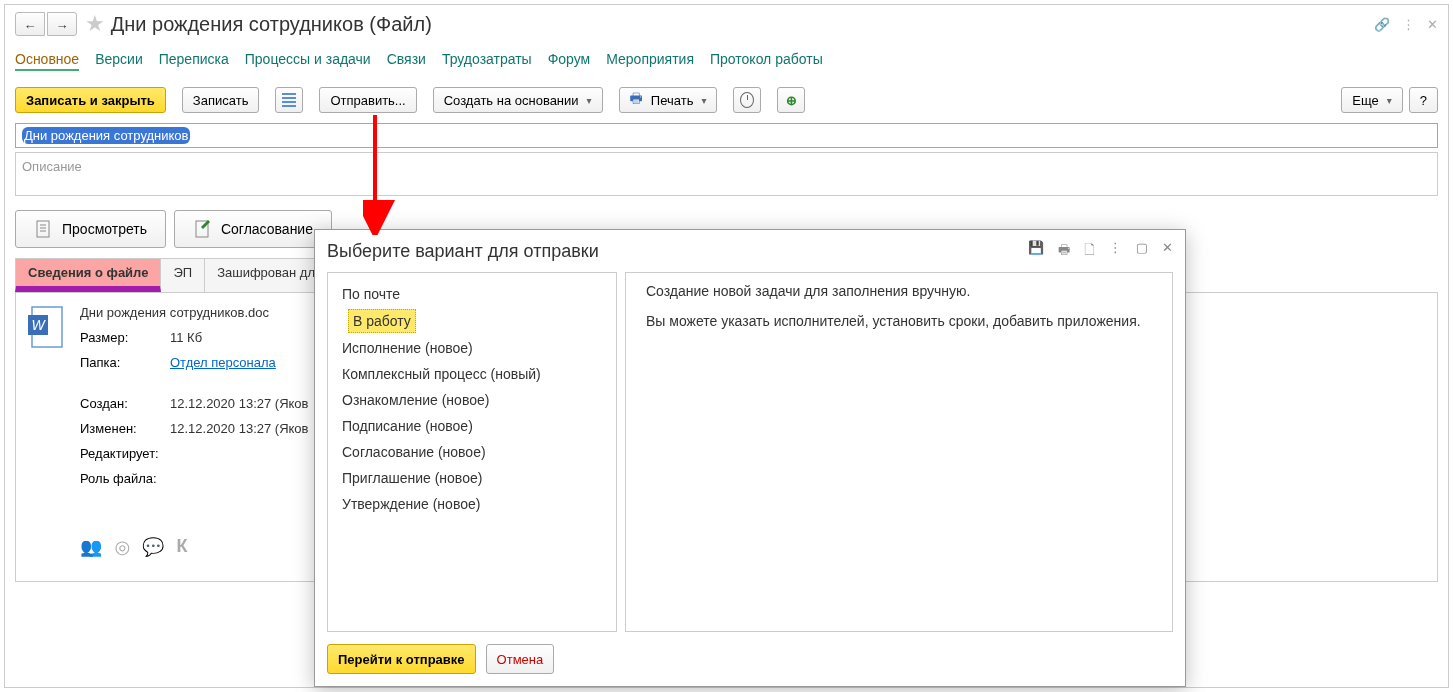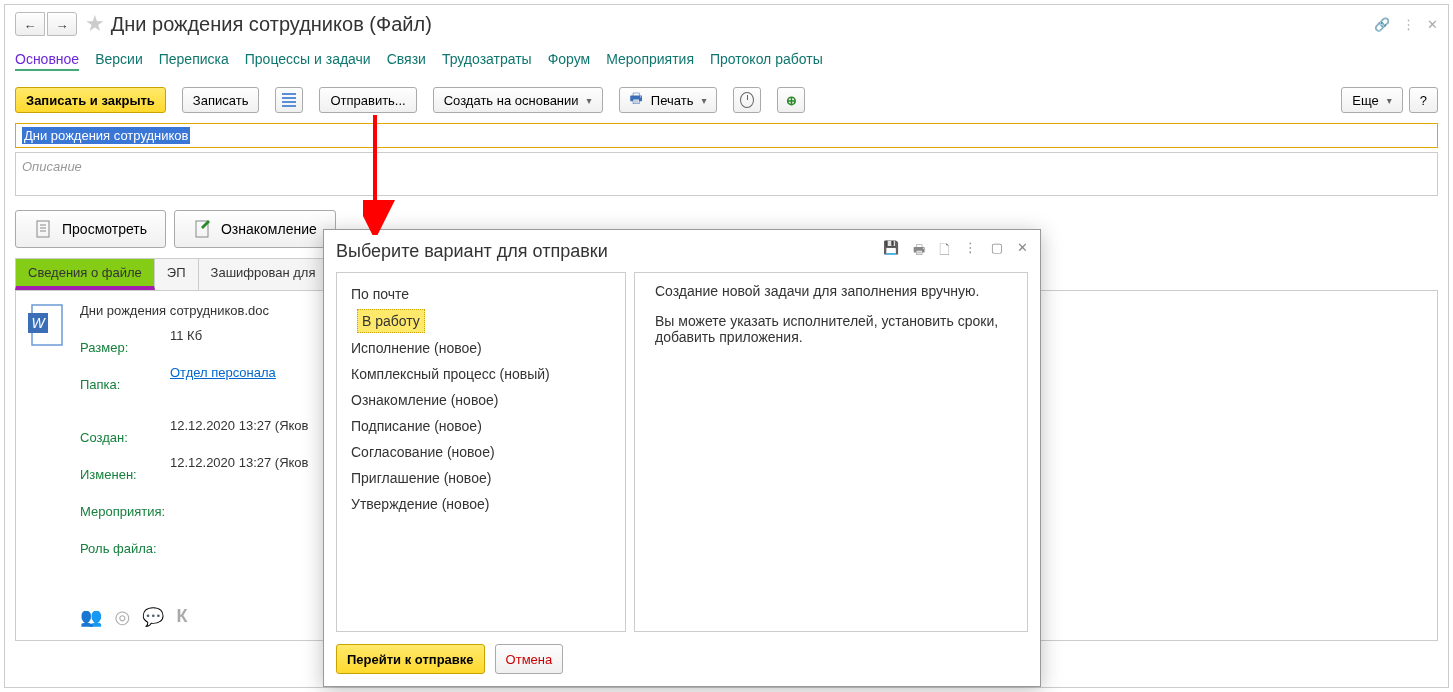--- a/index.html
+++ b/index.html
@@ -8,48 +8,48 @@
   .titlebar { display: flex; align-items: center; padding: 6px 10px; }
   .nav-btn { width: 30px; height: 24px; border: 1px solid #bbb; background: linear-gradient(#fefefe,#eee); border-radius: 3px; margin-right: 2px; display: flex; align-items: center; justify-content: center; cursor: pointer; }
   .nav-btn:first-child { border-top-right-radius:0; border-bottom-right-radius:0; }
   .nav-btn:nth-child(2) { border-top-left-radius:0; border-bottom-left-radius:0; margin-right:8px; }
   .star { color: #ccc; font-size: 22px; margin-right: 6px; }
   .title { font-size: 20px; }
   .title-icons { margin-left: auto; display: flex; gap: 12px; color: #aaa; }
   .title-icons span { cursor: pointer; }
   .nav-tabs { display: flex; gap: 16px; padding: 8px 10px 10px; border-bottom: 0; }
   .nav-tabs .tab { color: #0f766e; cursor: pointer; font-size: 14px; }
-  .nav-tabs .tab.active { color: #6d28d9; border-bottom: 2px solid #4a7; padding-bottom: 2px; }
+  .nav-tabs .tab.active { color: #a16207; border-bottom: 2px solid #4a7; padding-bottom: 2px; }
   .toolbar { display: flex; gap: 16px; padding: 6px 10px; align-items: center; }
   .btn { border: 1px solid #aaa; background: linear-gradient(#fefefe,#f0f0f0); border-radius: 3px; padding: 4px 10px; cursor: pointer; font-size: 13px; display: inline-flex; align-items: center; gap: 4px; height: 26px; }
   .btn.yellow { background: linear-gradient(#ffe96b,#ffd92e); border-color: #c8a400; font-weight: bold; }
   .btn.icon-only { padding: 4px 6px; width: 28px; justify-content: center; }
   .toolbar-right { margin-left: auto; display: flex; gap: 6px; }
   .dropdown-arrow::after { content: "▾"; font-size: 10px; margin-left: 4px; color: #666; }
   .field-row { margin: 4px 10px; }
   .text-input { width: 100%; border: 1px solid #e0a800; padding: 4px 6px; font-size: 13px; }
   .text-input.selected { background: #fff; }
-  .text-input .sel { background: #3a76d6; color: #fff; padding: 1px 2px; }
-  .textarea { width: 100%; border: 1px solid #ccc; padding: 6px; min-height: 44px; color: #999; font-style: italic; }
+  .text-input .sel { background: #3a76d6; color: #fff; padding: 1px 2px; border-radius: 6px; }
+  .textarea { width: 100%; border: 1px solid #ccc; padding: 6px; min-height: 44px; color: #999; }
   .action-row { display: flex; gap: 8px; padding: 10px; }
   .big-btn { border: 1px solid #aaa; background: linear-gradient(#fefefe,#f0f0f0); border-radius: 3px; padding: 8px 18px; cursor: pointer; display: flex; align-items: center; gap: 8px; font-size: 14px; justify-content: flex-end; }
   .sub-tabs { display: flex; margin: 0 10px; }
   .sub-tab { border: 1px solid #ccc; border-bottom: none; padding: 6px 12px; background: #f5f5f5; cursor: pointer; margin-right: -1px; }
-  .sub-tab.active { background: #84cc16; border-bottom: 4px solid #a21caf; position: relative; z-index: 1; }
+  .sub-tab.active { background: #fca5a5; border-bottom: 6px solid #a21caf; position: relative; z-index: 1; font-weight: bold; }
   .panel { border: 1px solid #ccc; margin: 0 10px 10px; padding: 12px; display: flex; gap: 12px; min-height: 290px; }
   .file-icon { width: 40px; height: 48px; position: relative; }
   .file-icon svg { width: 100%; height: 100%; }
   .file-info { flex: 1; }
   .file-info .row { display: flex; margin-bottom: 10px; }
-  .file-info .label { width: 90px; color: #15803d; margin-top: 12px; }
+  .file-info .label { width: 90px; color: #000000; }
   .file-info .link { color: #0066cc; text-decoration: underline; cursor: pointer; }
   .bottom-icons { display: flex; gap: 12px; margin-top: 50px; color: #aaa; font-size: 18px; }
 
   
-  .modal { position: absolute; left: 318px; top: 224px; width: 718px; background: #fff; border: 1px solid #999; box-shadow: 0 4px 20px rgba(0,0,0,0.25); }
+  .modal { position: absolute; left: 309px; top: 224px; width: 872px; background: #fff; border: 1px solid #999; box-shadow: 0 4px 20px rgba(0,0,0,0.25); }
   .modal-title { display: flex; align-items: center; padding: 10px 12px; }
   .modal-title h2 { margin: 0; font-size: 18px; font-weight: normal; }
   .modal-title-icons { margin-left: auto; display: flex; gap: 14px; color: #888; }
   .modal-title-icons span { cursor: pointer; }
   .modal-body { display: flex; gap: 8px; padding: 0 12px 12px; }
   .option-list { border: 1px solid #ccc; width: 290px; height: 360px; padding: 8px 0; }
   .option-list .opt { padding: 5px 14px; cursor: pointer; font-size: 14px; }
   .option-list .opt.sel { background: #ffe96b; border: 1px dotted #c8a400; margin: 0 10px; padding: 3px 4px; display: inline-block; }
   .desc-box { border: 1px solid #ccc; flex: 1; height: 360px; padding: 10px 20px; font-size: 14px; }
   .desc-box p { margin: 0 0 14px; }
@@ -139,21 +139,21 @@
           <line x1="6" y1="9" x2="12" y2="9" stroke="#888"></line>
           <line x1="6" y1="12" x2="12" y2="12" stroke="#888"></line>
         </svg>
       <span>Просмотреть</span>
     </button>
     <button class="big-btn">
       <svg width="20" height="20">
           <rect x="3" y="2" width="12" height="16" fill="none" stroke="#888"></rect>
           <path d="M8 8 L15 1 L17 3 L10 10 Z" fill="#2a8a2a"></path>
         </svg>
-      <span>Ознакомление</span>
+      <span>Согласование</span>
     </button>
   </div>
 
   <div class="sub-tabs">
     <div class="sub-tab active">Сведения о файле</div>
     <div class="sub-tab">ЭП</div>
     <div class="sub-tab">Зашифрован для</div>
   </div>
 
   <div class="panel">
@@ -179,21 +179,21 @@
       <div style="height:16px"></div>
       <div class="row">
           <span class="label">Создан:</span>
           <span>12.12.2020 13:27 (Яков</span>
         </div>
       <div class="row">
           <span class="label">Изменен:</span>
           <span>12.12.2020 13:27 (Яков</span>
         </div>
       <div class="row">
-          <span class="label">Мероприятия:</span>
+          <span class="label">Редактирует:</span>
         </div>
       <div class="row">
           <span class="label">Роль файла:</span>
         </div>
       <div class="bottom-icons">
         <span>👥</span>
         <span>◎</span>
         <span>💬</span>
         <span style="font-weight:bold">К</span>
       </div>

